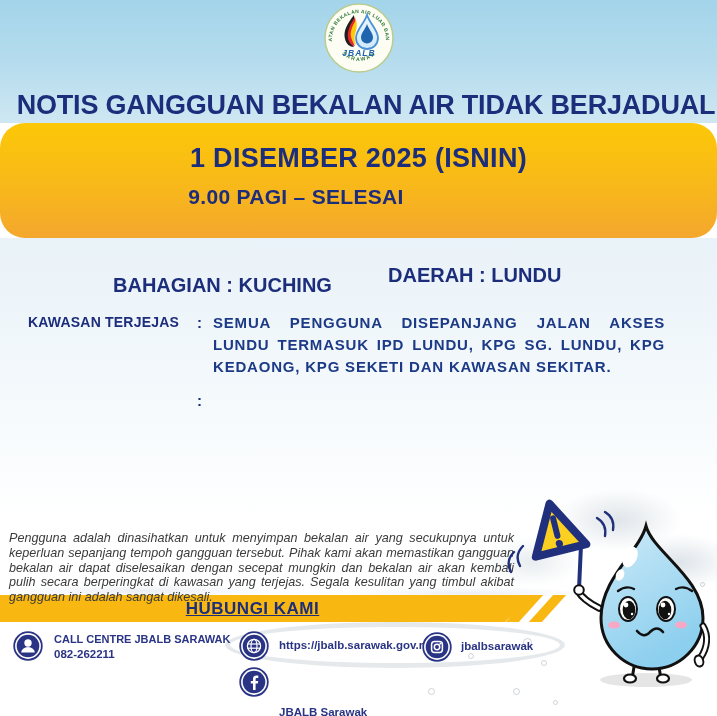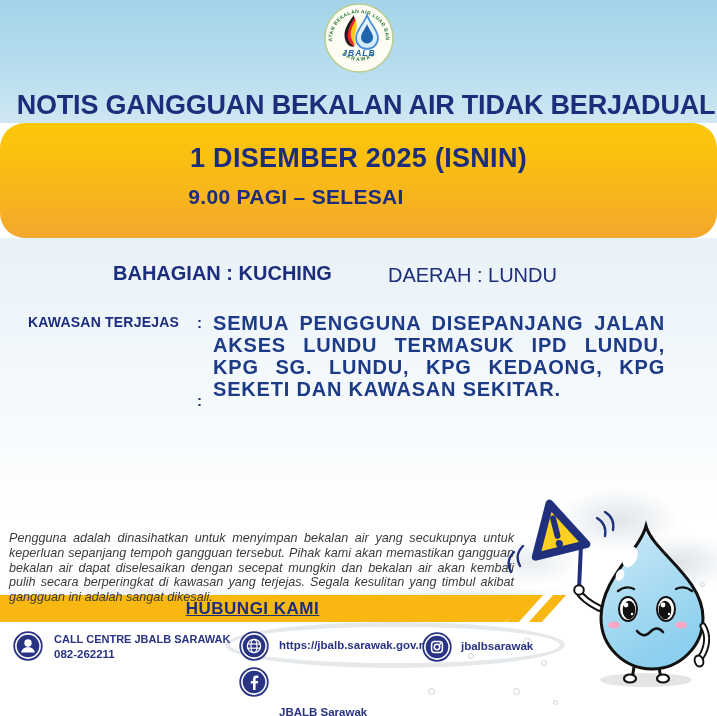--- a/index.html
+++ b/index.html
@@ -17,27 +17,27 @@
   .banner { position:absolute; left:0; top:123px; width:717px; height:115px;
             background:linear-gradient(180deg,#fcc808 0%,#f8b81a 55%,#f4a72e 100%);border-radius:25px; }
   .banner-date { position:absolute; left:0; top:20px; width:717px; text-align:center;
                  color:#1c2d7b; font-weight:bold; font-size:27px; letter-spacing:0.3px; }
   .banner-time { position:absolute; left:0; top:62px; width:592px; text-align:center;
                  color:#1c2d7b; font-weight:bold; font-size:21px; letter-spacing:0.3px; }
 
   
   .content { position:absolute; left:0; top:238px; width:717px; height:280px;
              background:linear-gradient(180deg,#e9f2f8 0%,#f4f9fc 55%,#ffffff 100%); }
-  .region-bahagian { position:absolute; left:113px; top:24px; color:#1c2d7b;
+  .region-bahagian { position:absolute; left:113px; top:36px; color:#1c2d7b;
                      font-weight:bold; font-size:20px; }
   .region-daerah { position:absolute; left:388px; top:26px; color:#1c2d7b;
-                   font-weight:normal; font-size:20px; }
+                   font-weight:bold; font-size:20px; }
   .detail-label { position:absolute; color:#1c2d7b; font-weight:bold; font-size:14px; letter-spacing:0.2px; }
   .detail-colon { position:absolute; color:#1c2d7b; font-weight:bold; font-size:15px; }
-  .detail-value { position:absolute; color:#1c3a86; font-weight:bold; font-size:20px;
+  .detail-value { position:absolute; color:#1c3a86; font-weight:bold; font-size:15px;
                   letter-spacing:0.8px; line-height:22px; width:452px; text-align:justify; }
   .row1-label { left:28px; top:76px; }
   .row1-colon { left:197px; top:76px; }
   .row1-value { left:213px; top:74px; }
   .row2-label { left:28px; top:154px; }
   .row2-colon { left:197px; top:154px; }
   .row2-value { left:213px; top:152px; }
 
   
   .splash-right { position:absolute; left:470px; top:478px; width:247px; height:120px; z-index:1;

